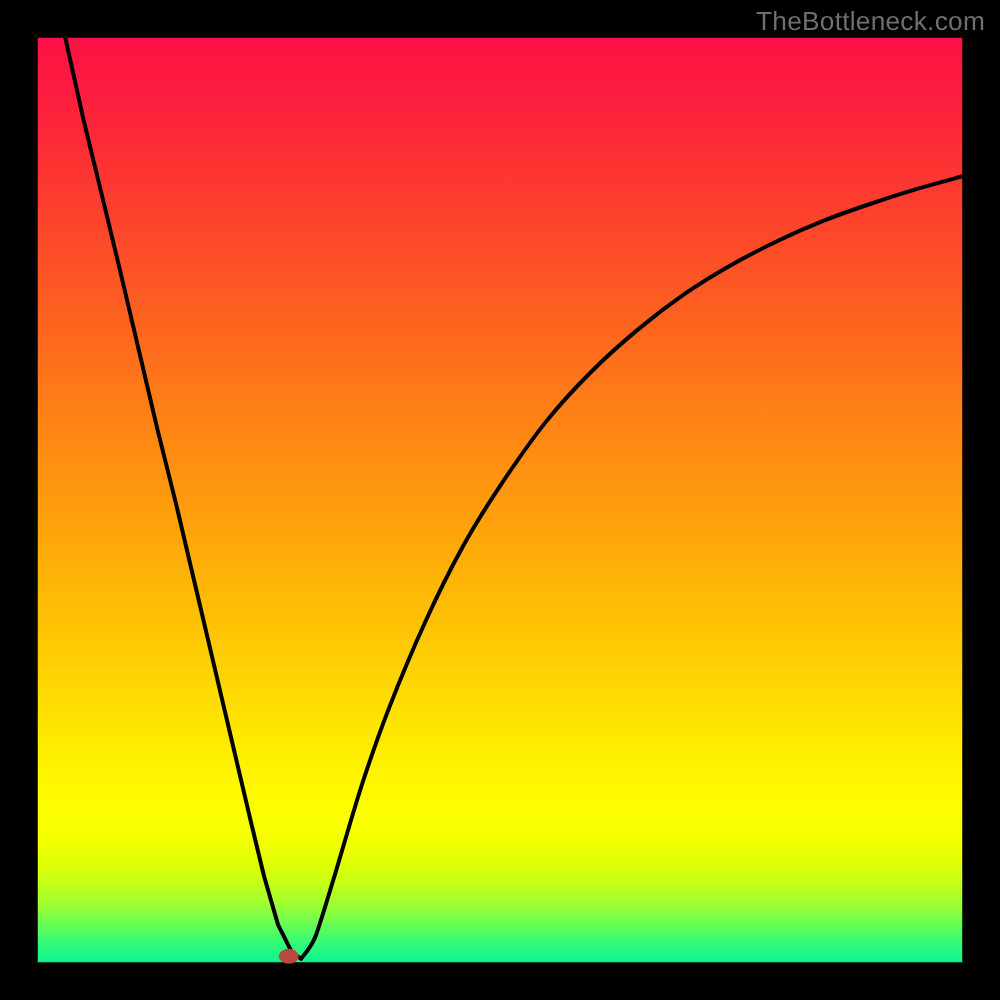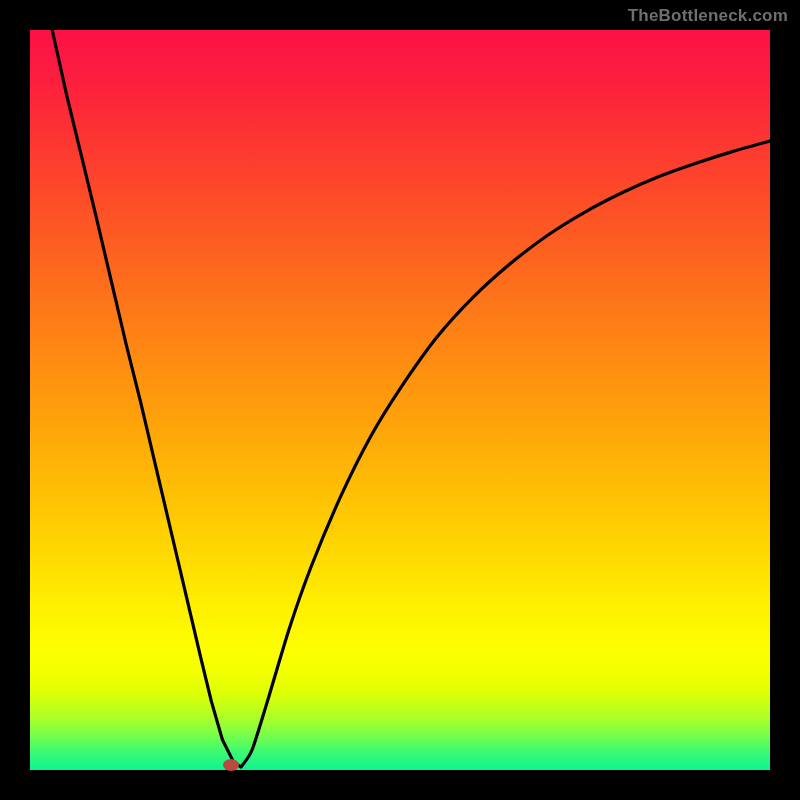--- a/index.html
+++ b/index.html
@@ -38,22 +38,22 @@
     top: 0;
     left: 0;
     width: 100%;
     height: 100%;
   }
   .watermark {
     position: absolute;
     top: 6px;
     right: 12px;
     color: #6f6f6f;
-    font-size: 17px;
-    font-weight: 700;
+    font-size: 21px;
+    font-weight: 400;
     letter-spacing: 0.2px;
   }
   .marker {
     position: absolute;
     border-radius: 50% / 50%;
     background: #b84a3e;
   }
 </style>
 </head>
 <body>

